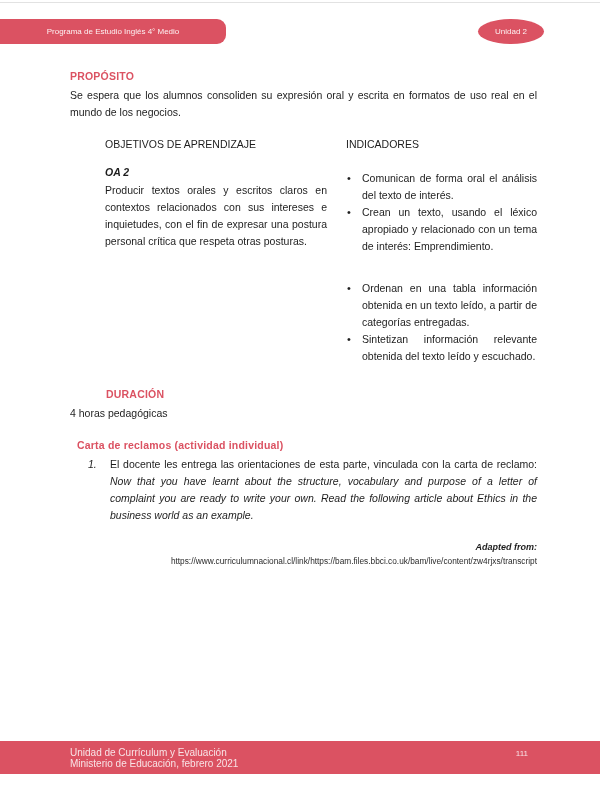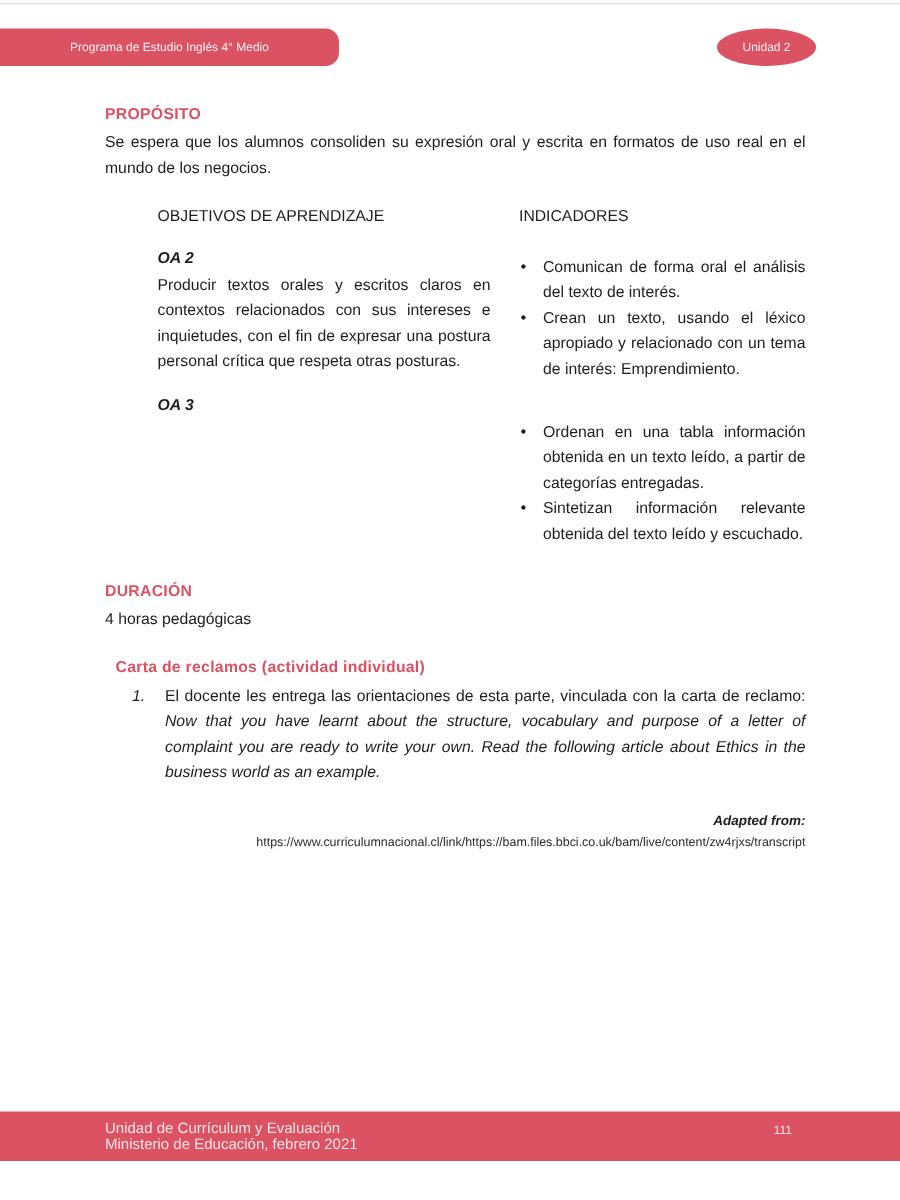--- a/index.html
+++ b/index.html
@@ -63,21 +63,21 @@
   .bullets.second { margin-top: 25px; }
   .bullets li {
     position: relative; padding-left: 16px;
     font-size: 10.5px; line-height: 17px; text-align: justify;
   }
   .bullets li::before {
     content: "\2022";
     position: absolute; left: 1px; top: 0;
     font-size: 11px;
   }
-  .duracion-heading { margin-top: 23px; }
+  .duracion-heading { margin-top: 23px; margin-left: 36px; }
   .duracion-body { margin-top: 4px; }
   .activity-heading {
     margin-top: 17px; margin-left: 7px;
     font-size: 10.5px;
   }
   .numbered-item { margin-top: 4px; margin-left: 18px; display: flex; }
   .item-number {
     width: 22px; flex: 0 0 22px;
     font-size: 10.5px; line-height: 17px; font-style: italic;
   }
@@ -128,21 +128,20 @@
   <div class="cols">
     <div class="col-left">
       <h3 class="col-heading">OBJETIVOS DE APRENDIZAJE</h3>
 
       <div class="oa-block">
         <div class="oa-code">OA 2</div>
         <p class="body-text oa-text">Producir textos orales y escritos claros en contextos relacionados con sus intereses e inquietudes, con el fin de expresar una postura personal crítica que respeta otras posturas.</p>
       </div>
 
       <div class="oa-block second">
-        <div class="oa-code">OA 3</div>
       </div>
     </div>
 
     <div class="col-right">
       <h3 class="col-heading">INDICADORES</h3>
 
       <ul class="bullets first">
         <li>Comunican de forma oral el análisis del texto de interés.</li>
         <li>Crean un texto, usando el léxico apropiado y relacionado con un tema de interés: Emprendimiento.</li>
       </ul>

